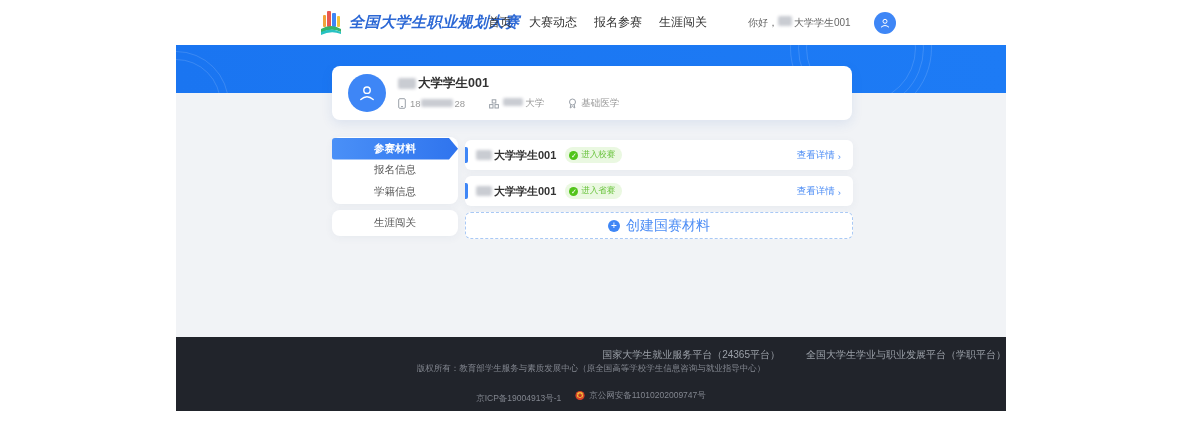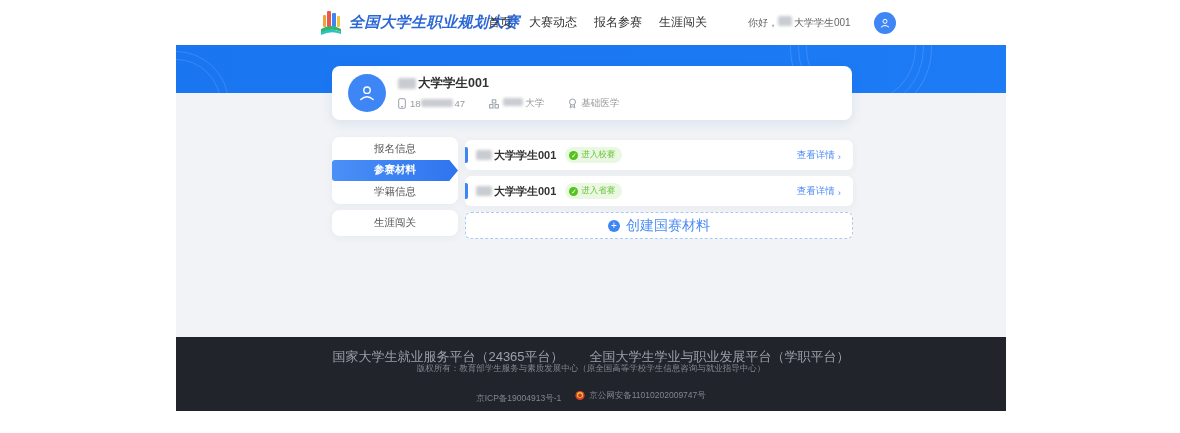--- a/index.html
+++ b/index.html
@@ -49,21 +49,21 @@
   .mat-badge { margin-left:9px; display:flex; align-items:center; gap:3px; background:#eaf8e1; border-radius:8px; padding:2px 7px 2px 4px; font-size:8.5px; color:#67c23a; white-space:nowrap; }
   .check-dot { width:9px; height:9px; border-radius:50%; background:#52c41a; color:#fff; font-size:7px; line-height:9px; text-align:center; display:inline-block; }
   .mat-action { position:absolute; right:12px; font-size:9.5px; color:#4d8df5; cursor:pointer; display:flex; align-items:flex-end; gap:3px; white-space:nowrap; }
   .create-card { position:absolute; left:289px; top:212px; width:388px; height:27px; background:#fff; border:1px dashed #a9c9f5; border-radius:6px; display:flex; align-items:center; justify-content:center; gap:6px; cursor:pointer; }
   .plus-dot { width:12px; height:12px; border-radius:50%; background:#3e86f6; color:#fff; font-size:10px; line-height:11px; text-align:center; }
   .create-label { font-size:14px; color:#4d8df5;text-align:right; }
 
   
   .footer { position:absolute; left:0; top:337px; width:830px; height:74px; background:#21242b; }
   .f-line { position:absolute; left:0; width:830px; text-align:center; font-size:8.5px; color:#82868f; white-space:nowrap; }
-  .f-line.bright { color:#9ba0a8; font-size:13px; }
+  .f-line.bright { color:#9ba0a8; font-size:10px;text-align:right; }
   .f-sep { display:inline-block; width:26px; }
   .f-badge-row { display:inline-flex; align-items:flex-start; gap:4px; }
   .f-link { cursor:pointer; }
 
   svg { display:block; }
 </style>
 </head>
 <body>
 
 <div id="stage">
@@ -122,21 +122,21 @@
           <span>大学学生001</span>
         </div>
       <div class="profile-meta">
         <span class="meta-item">
           <span>
               <svg width="8" height="11" viewBox="0 0 8 11">
                 <rect x="0.7" y="0.7" width="6.6" height="9.6" rx="1.2" fill="none" stroke="#9aa0a8" stroke-width="1"></rect>
                 <line x1="3" y1="8.6" x2="5" y2="8.6" stroke="#9aa0a8" stroke-width="1"></line>
               </svg>
             </span>
-          <span><span>18</span><span class="redact" style="width:32px; height:8px;"></span><span>47</span></span>
+          <span><span>18</span><span class="redact" style="width:32px; height:8px;"></span><span>28</span></span>
         </span>
         <span class="meta-item">
           <span>
               <svg width="10" height="10" viewBox="0 0 10 10">
                 <rect x="3.2" y="0.8" width="3.6" height="3.2" fill="none" stroke="#9aa0a8" stroke-width="1"></rect>
                 <rect x="0.6" y="5.6" width="3.4" height="3.4" fill="none" stroke="#9aa0a8" stroke-width="1"></rect>
                 <rect x="6" y="5.6" width="3.4" height="3.4" fill="none" stroke="#9aa0a8" stroke-width="1"></rect>
               </svg>
             </span>
           <span><span class="redact" style="width:20px; height:8px;"></span><span>大学</span></span>
@@ -147,22 +147,22 @@
                 <circle cx="4.5" cy="4" r="3" fill="none" stroke="#9aa0a8" stroke-width="1"></circle>
                 <path d="M2.8 6.6 L2.2 10 L4.5 8.4 L6.8 10 L6.2 6.6" fill="none" stroke="#9aa0a8" stroke-width="1" stroke-linejoin="round"></path>
               </svg>
             </span>
           <span>基础医学</span>
         </span>
       </div>
     </div>
 
     <div class="side-card side-card1">
+      <div class="side-item active">参赛材料</div>
       <div class="side-item">报名信息</div>
-      <div class="side-item active">参赛材料</div>
       <div class="side-item">学籍信息</div>
     </div>
     <div class="side-card side-card2">
       <div class="side-item">生涯闯关</div>
     </div>
 
     <div class="mat-card" style="top:140px;">
       <span class="mat-accent"></span>
       <span class="mat-title">
           <span class="redact" style="width:16px; height:10px;"></span>

